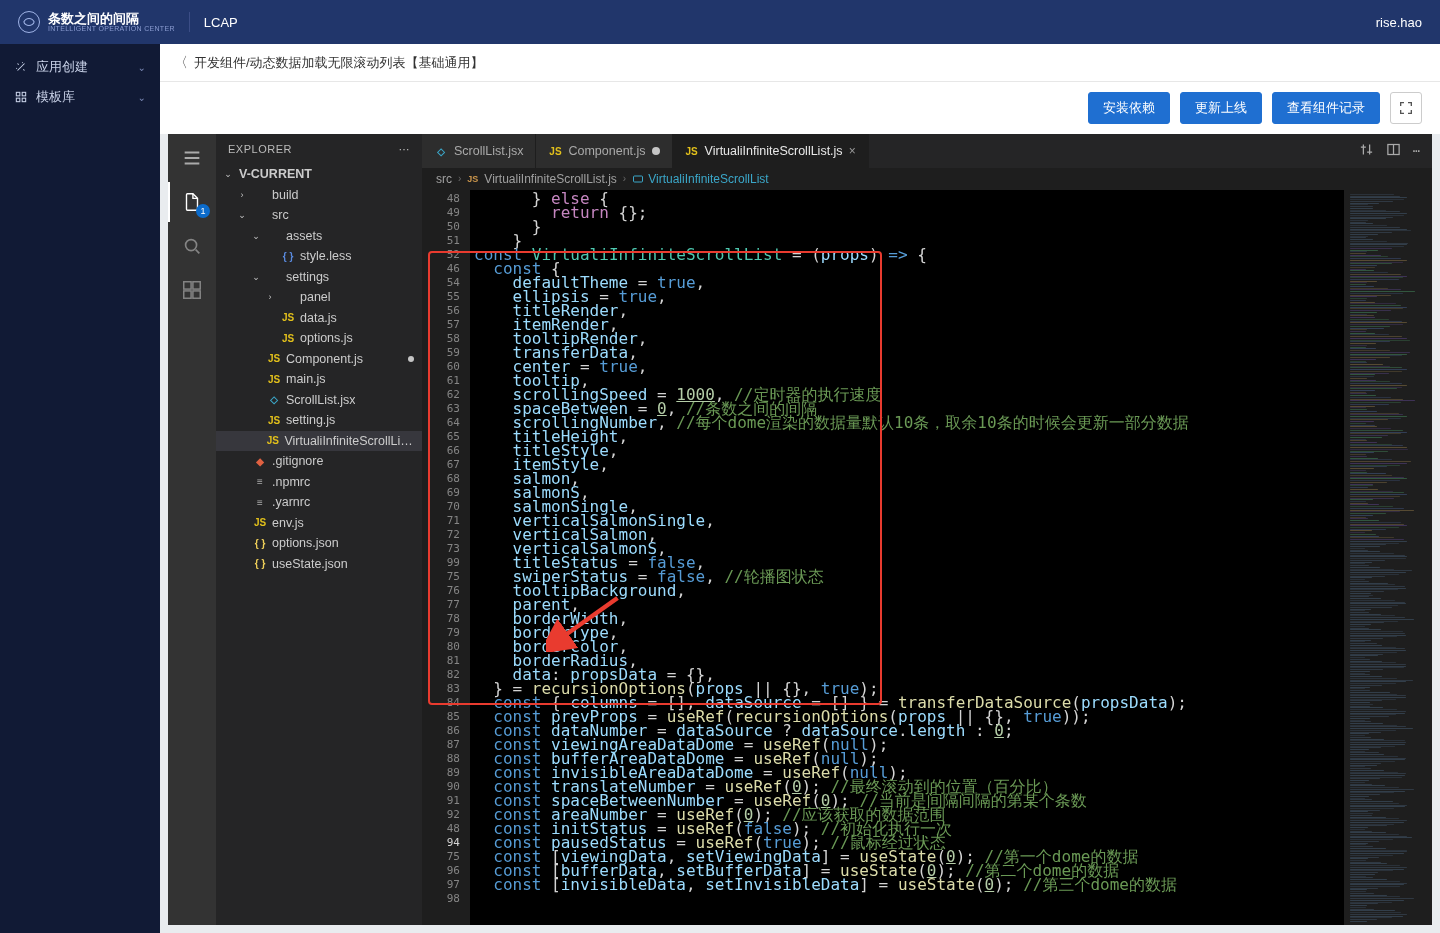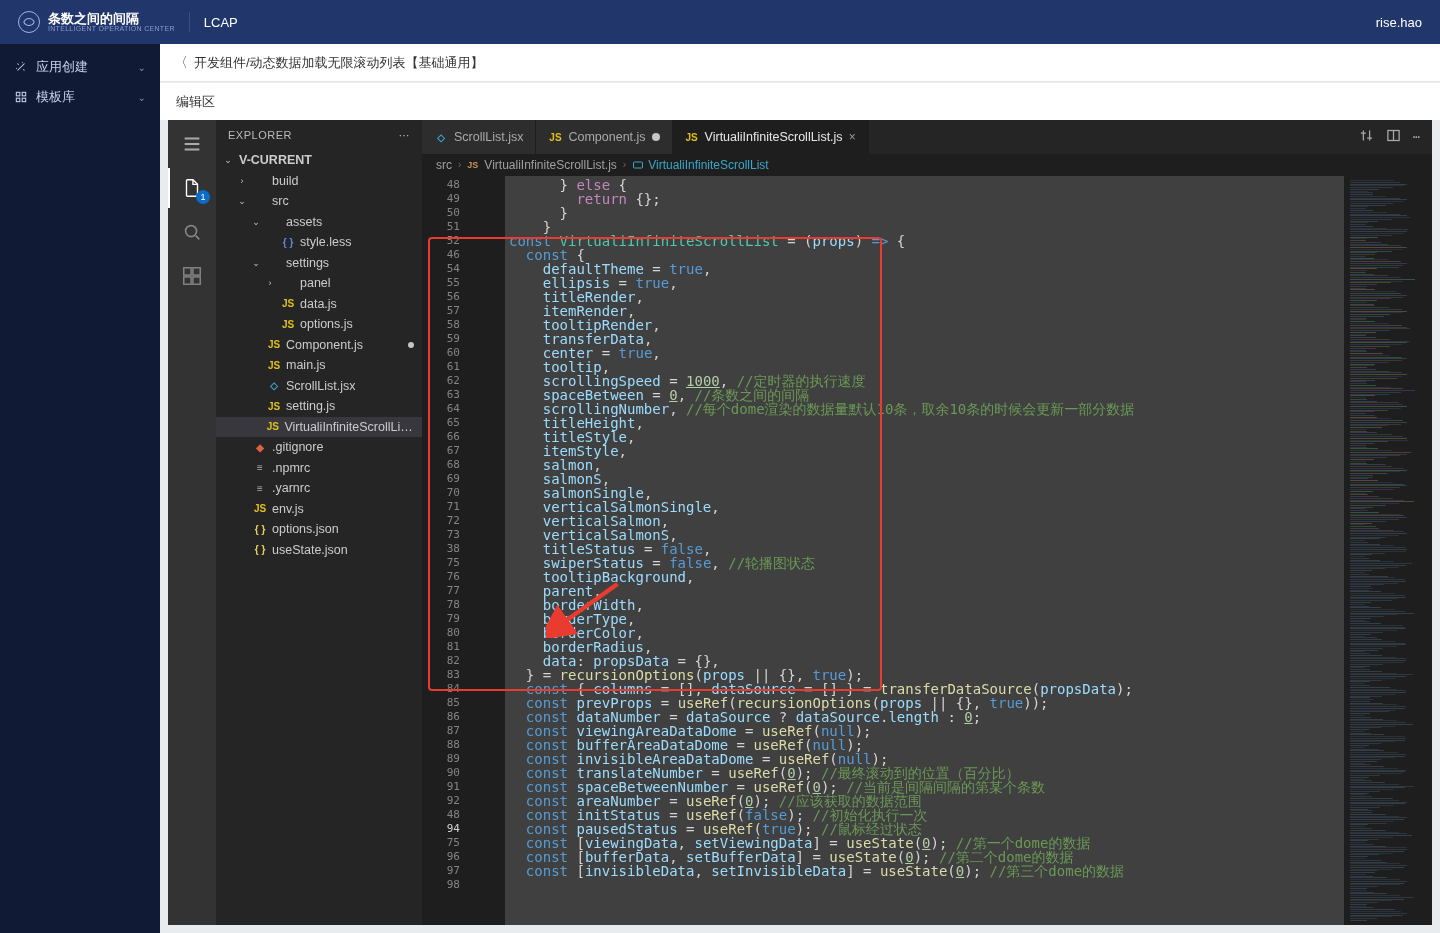--- a/index.html
+++ b/index.html
@@ -75,21 +75,21 @@
 
 .crumbs2 { height:22px; background:#1e1e1e; display:flex; align-items:center; padding-left:14px; gap:4px; color:#a0a0a0; font-family:sans-serif; font-size:12px; border-bottom:1px solid #1e1e1e; }
 .crumbs2 .sep { color:#6a6a6a; font-size:10px; margin:0 2px;}
 .crumbs2 .sym { color:#c9944b; }
 .crumbs2 .sym2 { color:#3ba7c9; display:inline-flex; align-items:center; gap:4px;}
 .crumbs2 .sym2 svg{width:12px;height:12px;}
 
 .code-wrap { flex:1; display:flex; min-height:0; position:relative; }
 .gutter { width:48px; text-align:right; padding:2px 10px 2px 0; color:#858585; line-height:14px; font-size:11px; user-select:none; background:#1e1e1e; }
 .gutter div.cur { color:#d4d4d4; }
-pre.code { flex:1; padding:2px 4px; line-height:14px; white-space:pre; overflow:hidden; color:#d4d4d4; font-size:14px; background:#404040;margin-left:35px; }
+pre.code { flex:1; padding:2px 4px; line-height:14px; white-space:pre; overflow:hidden; color:#d4d4d4; font-size:16px; background:#000000; }
 .minimap { width:88px; background:#1e1e1e; padding:4px 6px; display:flex; flex-direction:column; gap:1px; }
 .minimap div { height:1px; background:#3a4a5a; border-radius:1px; }
 
 
 .anno-box { position:absolute; border:2px solid #e93b2f; border-radius:4px; pointer-events:none; }
 .anno-arrow { position:absolute; width:80px; height:60px; pointer-events:none; }
 
 
 .kw { color:#569cd6; }      
 .kw2 { color:#c586c0; }     
@@ -144,21 +144,30 @@
       </span>
       <span class="chev">⌄</span>
     </div>
   </div>
 
   <div class="main">
     <div class="crumb-bar">
       <span class="back">〈</span>
       <span>开发组件/动态数据加载无限滚动列表【基础通用】</span>
     </div>
-    <div class="section-title">编辑区</div>
+    <div class="toolbar">
+      <button class="btn">安装依赖</button>
+      <button class="btn">更新上线</button>
+      <button class="btn">查看组件记录</button>
+      <button class="btn ghost">
+        <svg width="16" height="16" viewBox="0 0 24 24" fill="none" stroke="#555" stroke-width="2">
+            <path d="M4 9V4h5M20 9V4h-5M4 15v5h5M20 15v5h-5"></path>
+          </svg>
+      </button>
+    </div>
 
     <div class="editor-frame">
 
       <div class="rail">
         <div class="slot">
             <svg viewBox="0 0 24 24" stroke="#aaa" stroke-width="2">
               <path d="M4 6h16M4 12h16M4 18h16"></path>
             </svg>
           </div>
         <div class="slot active">
@@ -358,21 +367,21 @@
               <div>64</div>
               <div>65</div>
               <div>66</div>
               <div>67</div>
               <div>68</div>
               <div>69</div>
               <div>70</div>
               <div>71</div>
               <div>72</div>
               <div>73</div>
-              <div>38</div>
+              <div>99</div>
               <div>75</div>
               <div>76</div>
               <div>77</div>
               <div>78</div>
               <div>79</div>
               <div>80</div>
               <div>81</div>
               <div>82</div>
               <div>83</div>
               <div>84</div>

